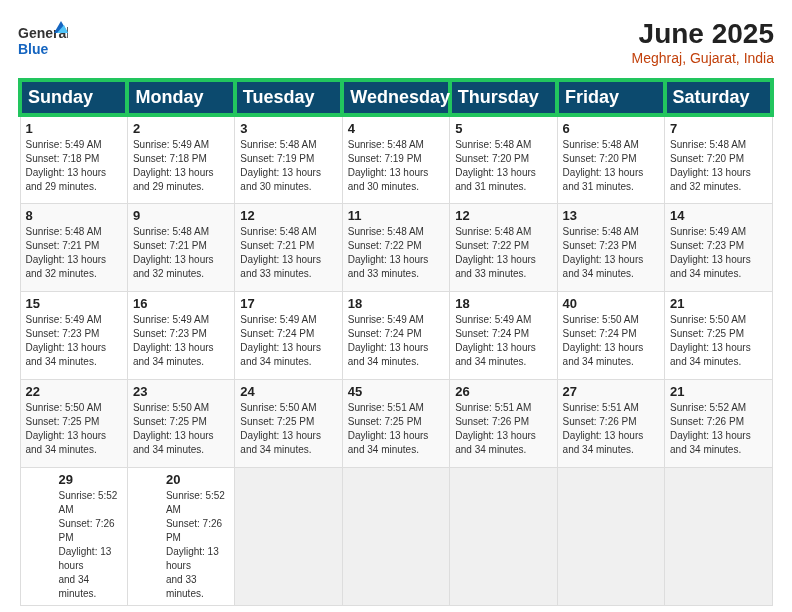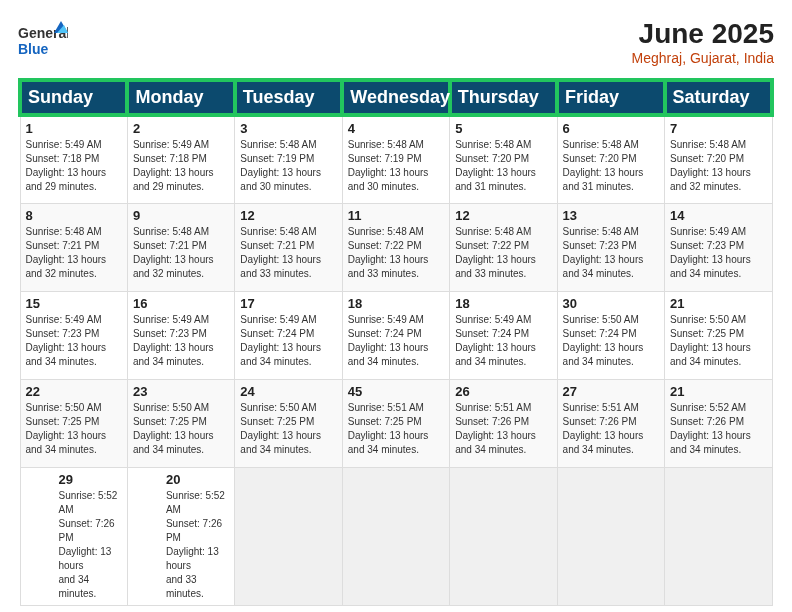--- a/index.html
+++ b/index.html
@@ -202,21 +202,21 @@
         </td>
         <td>
           <span class="day-num">18</span>
           <span class="cell-text">Sunrise: 5:49 AM<br>Sunset: 7:24 PM<br>Daylight: 13 hours<br>and 34 minutes.</span>
         </td>
         <td>
           <span class="day-num">18</span>
           <span class="cell-text">Sunrise: 5:49 AM<br>Sunset: 7:24 PM<br>Daylight: 13 hours<br>and 34 minutes.</span>
         </td>
         <td>
-          <span class="day-num">30</span>
+          <span class="day-num">40</span>
           <span class="cell-text">Sunrise: 5:50 AM<br>Sunset: 7:24 PM<br>Daylight: 13 hours<br>and 34 minutes.</span>
         </td>
         <td>
           <span class="day-num">21</span>
           <span class="cell-text">Sunrise: 5:50 AM<br>Sunset: 7:25 PM<br>Daylight: 13 hours<br>and 34 minutes.</span>
         </td>
       </tr>
 
       <tr>
         <td>

